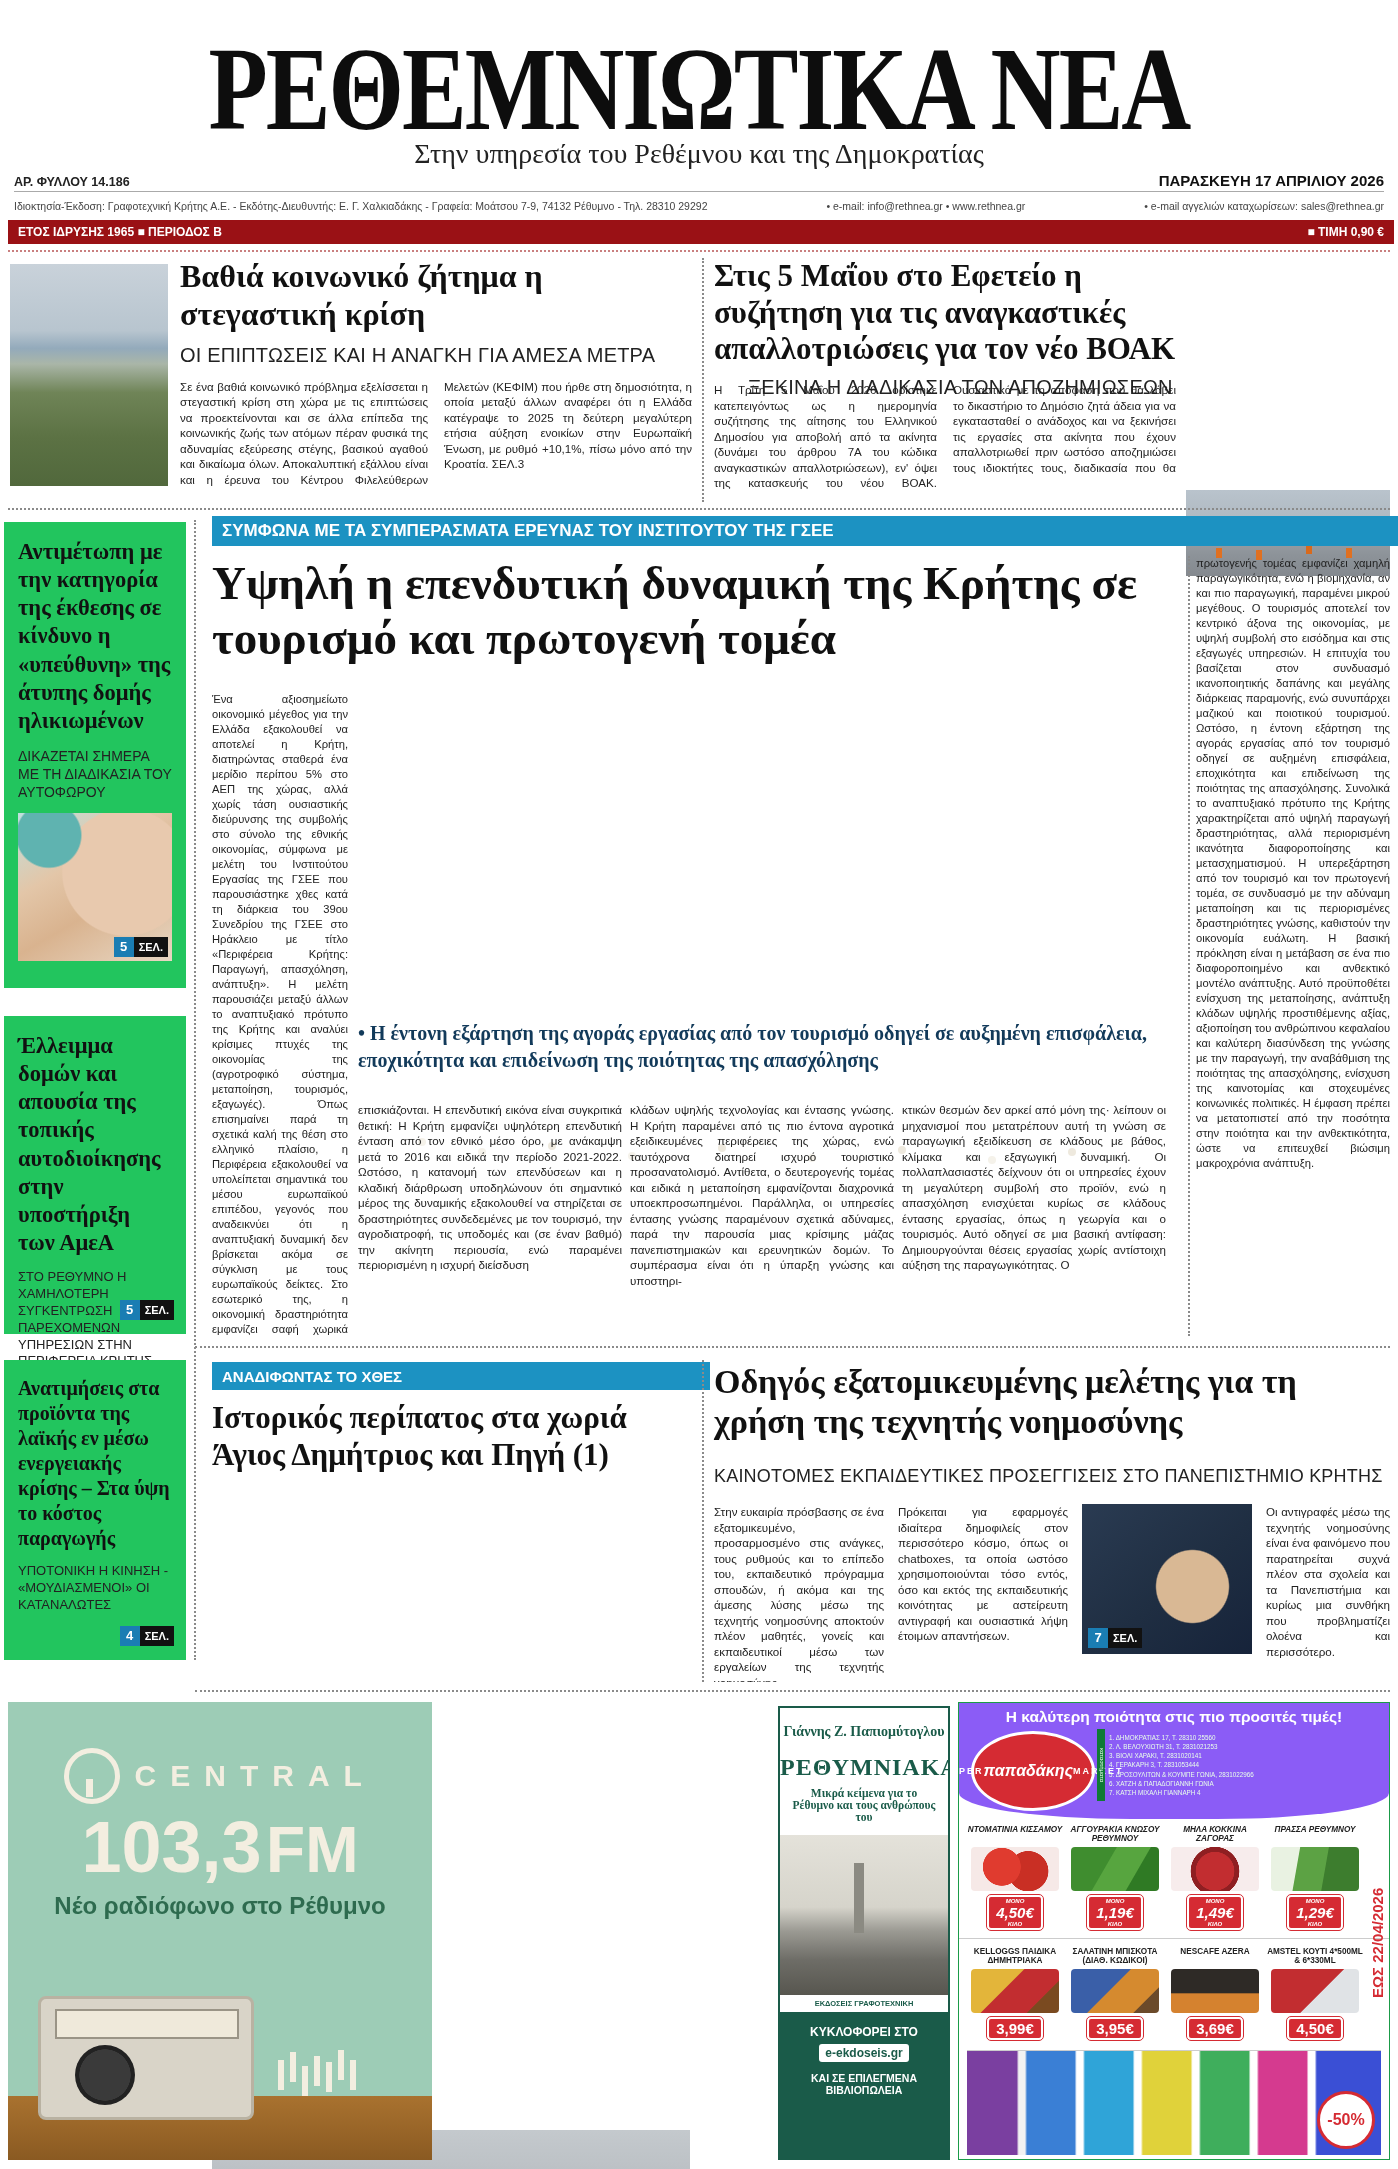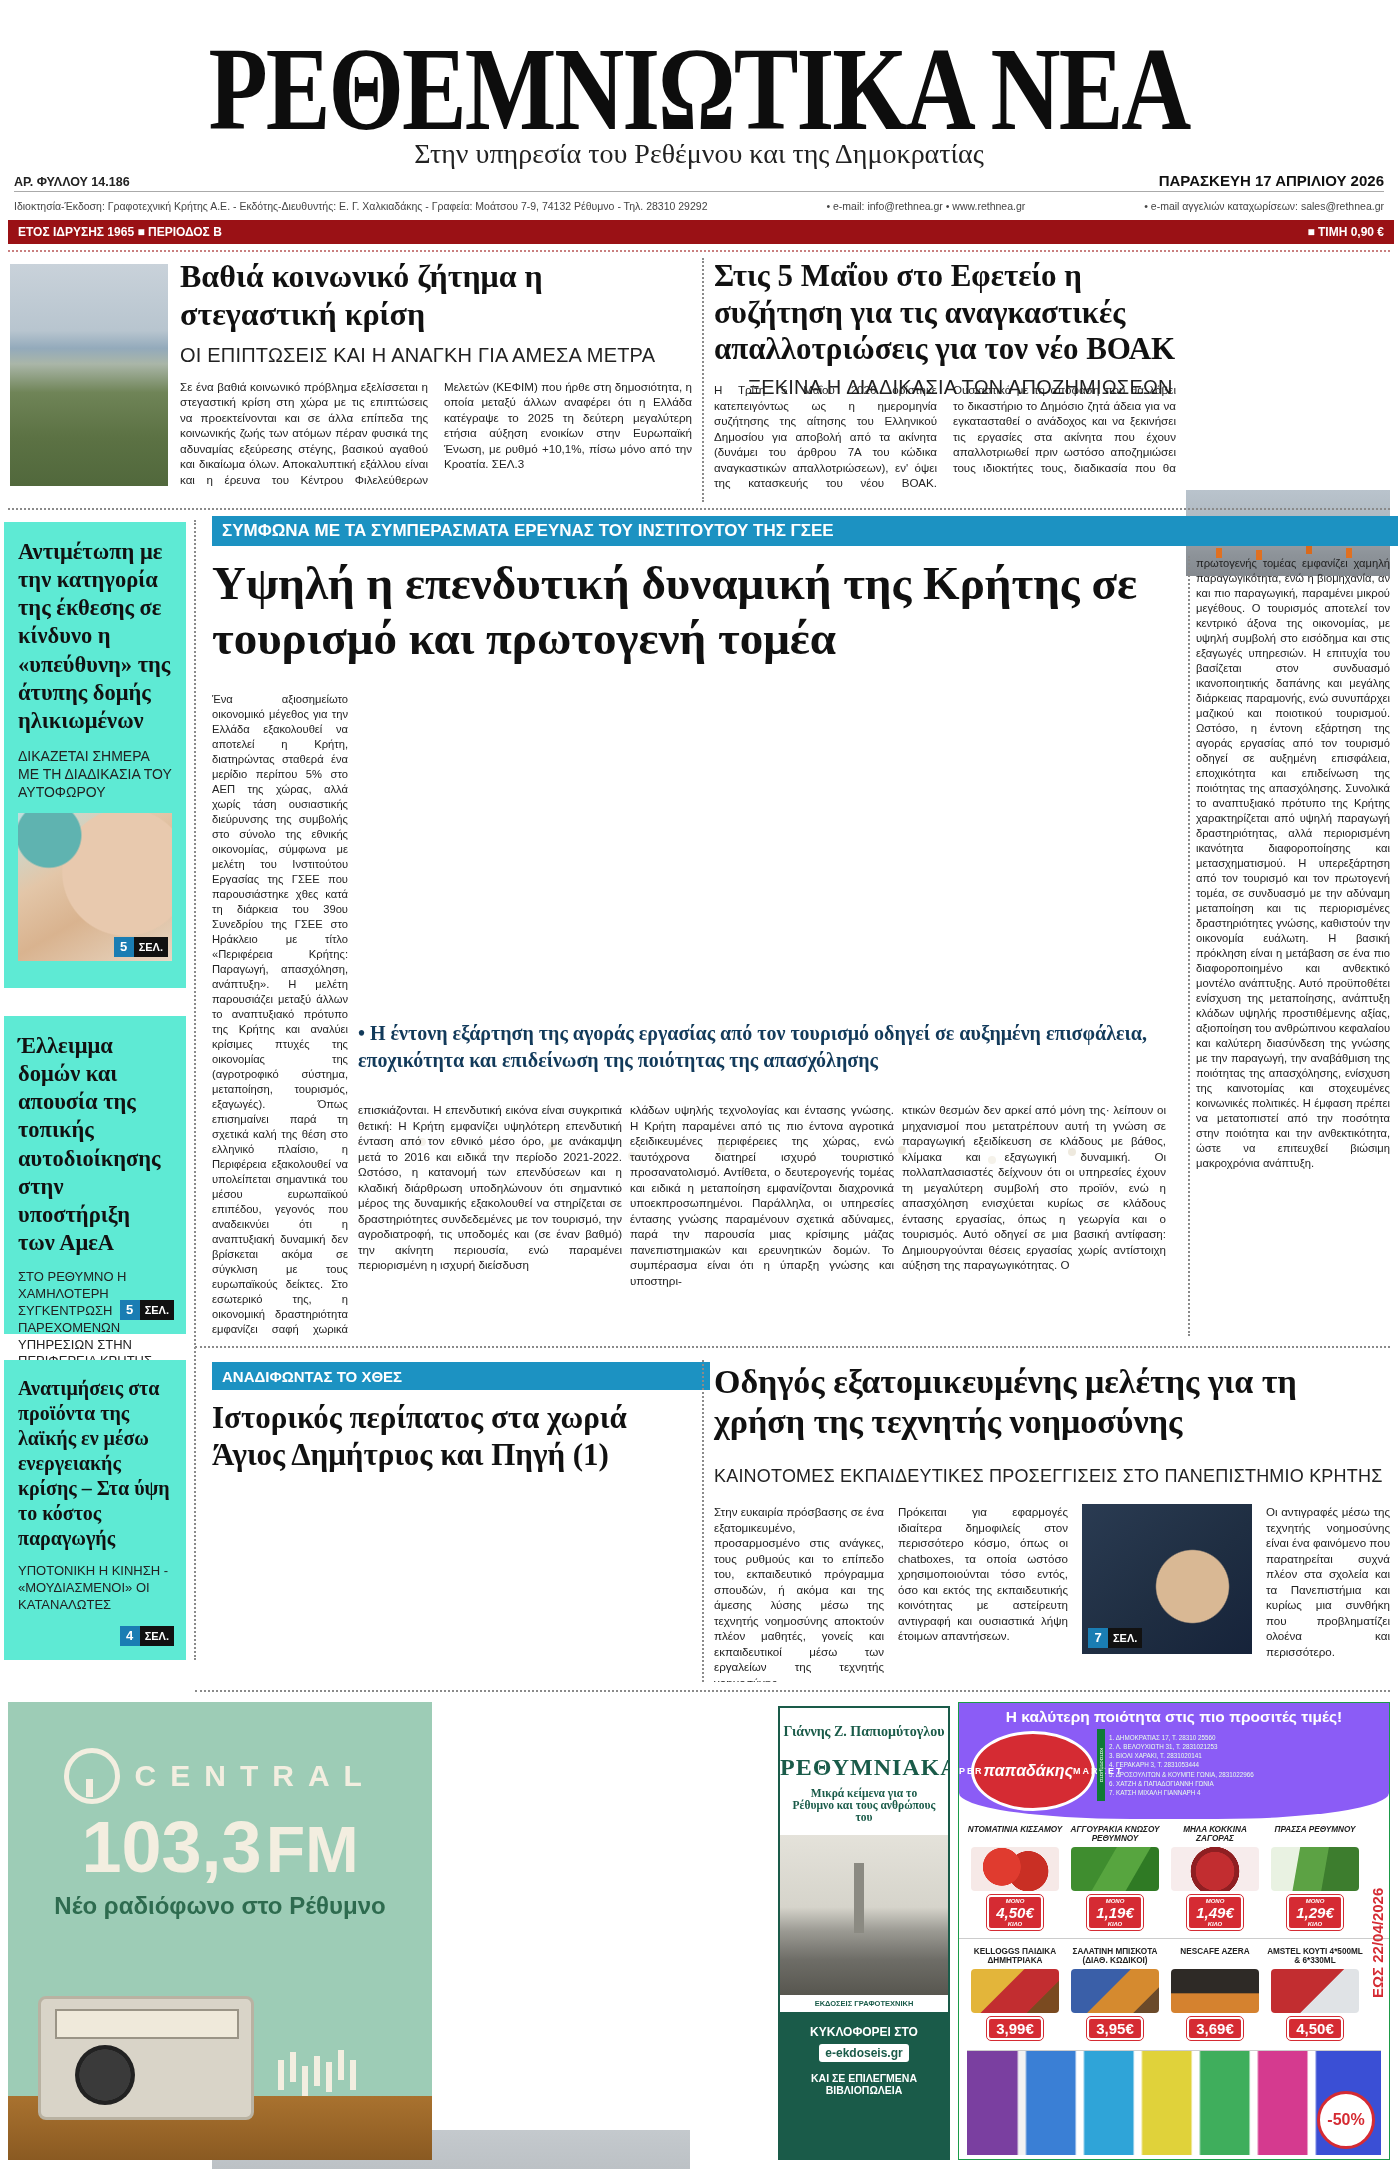--- a/index.html
+++ b/index.html
@@ -21,21 +21,21 @@
   .dotted-v{border-left:2px dotted #8a8a8a;}
   .headline{font-family:"Liberation Serif","DejaVu Serif",serif;font-weight:bold;color:#111;line-height:1.18;}
   .kicker{font-size:20px;color:#222;letter-spacing:0.2px;}
   .body-txt{font-size:11.6px;line-height:1.34;text-align:justify;color:#222;overflow:hidden;}
   .two-col{column-count:2;column-gap:16px;}
   .banner{background:#1c92c2;color:#fff;font-weight:bold;display:flex;align-items:center;padding:0 10px;}
   .photo{position:relative;overflow:hidden;}
   .badge{position:absolute;display:flex;align-items:stretch;font-weight:bold;}
   .badge-num{background:#1a7db3;color:#fff;width:20px;text-align:center;font-size:13px;line-height:20px;}
   .badge-sel{background:#111;color:#fff;font-size:11px;line-height:20px;padding:0 5px;}
-  .side-box{background:#5eead4;padding:16px 14px;box-sizing:border-box;}
+  .side-box{background:#22c55e;padding:16px 14px;box-sizing:border-box;}
   .side-head{font-family:"Liberation Serif","DejaVu Serif",serif;font-weight:bold;font-size:22.5px;line-height:1.25;color:#111;}
   .side-kicker{font-size:14px;line-height:1.3;color:#222;margin-top:12px;}
   .caption{font-family:"Liberation Serif","DejaVu Serif",serif;font-weight:bold;font-size:20px;line-height:1.35;color:#123a5a;}
   .radio-ad{background:#9dccb6;box-sizing:border-box;overflow:hidden;}
   .book-ad{background:#fff;border:2px solid #1a5b49;box-sizing:border-box;overflow:hidden;}
   .market-ad{background:#fff;border:1px solid #1a9b48;box-sizing:border-box;overflow:hidden;}
   .mk-head{background:#8b5cf6;position:relative;color:#fff;}
   .mk-tag{font-size:15.5px;font-weight:bold;text-align:center;padding-top:5px;}
   .mk-logo{position:absolute;left:12px;top:28px;width:118px;height:74px;background:#d52b33;border:3px solid #fff;
            border-radius:50%;color:#fff;display:flex;align-items:center;justify-content:center;font-weight:bold;}

